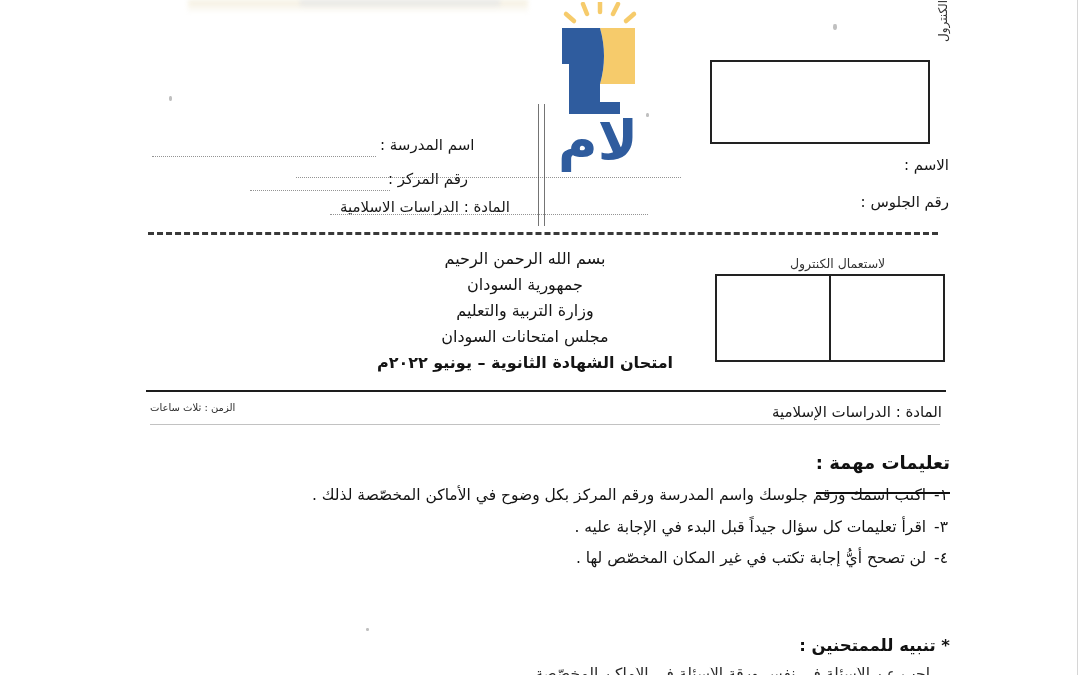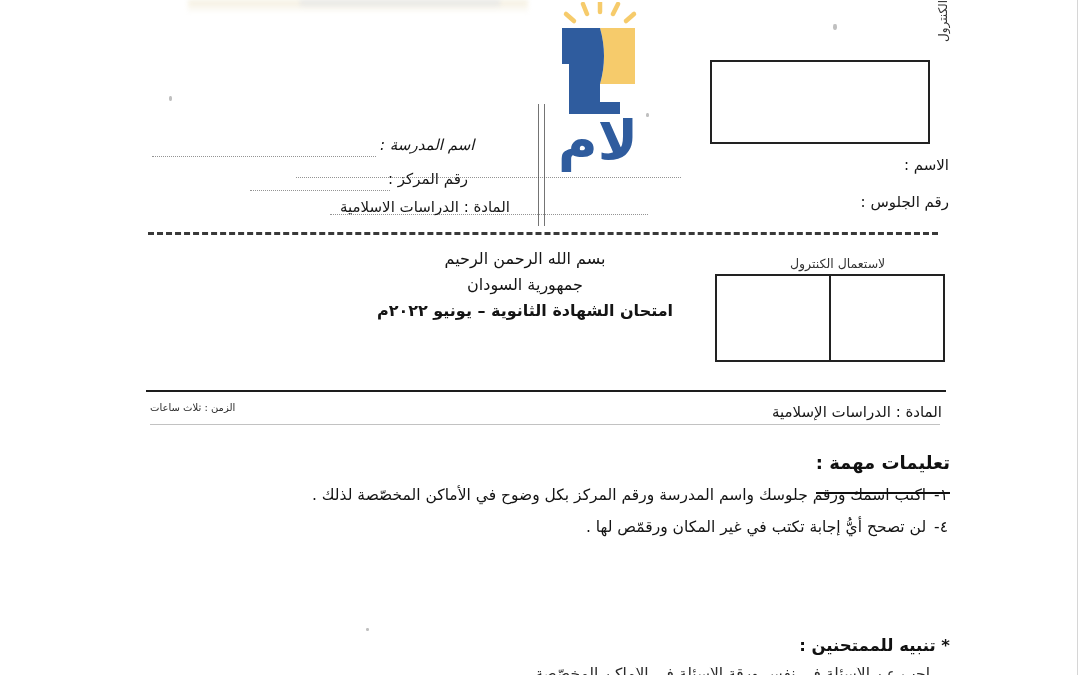--- a/index.html
+++ b/index.html
@@ -273,33 +273,35 @@
 
   <div class="ctrl-box-top"></div>
   <div class="vert-label ar">لاستعمال الكنترول</div>
 
   <div class="field-label ar" style="right:131px; top:156px;">الاسم :</div>
   <div class="dotline" style="left:296px; top:176px; width:385px;"></div>
 
   <div class="field-label ar" style="right:131px; top:193px;">رقم الجلوس :</div>
   <div class="dotline" style="left:330px; top:213px; width:318px;"></div>
 
-  <div class="field-label ar" style="left:380px; top:136px;font-style:italic;">اسم المدرسة :</div>
+  <div class="field-label ar" style="left:380px; top:136px;">اسم المدرسة :</div>
   <div class="dotline" style="left:152px; top:155px; width:224px;"></div>
 
   <div class="field-label ar" style="left:388px; top:170px;">رقم المركز :</div>
   <div class="dotline" style="left:250px; top:189px; width:140px;"></div>
 
   <div class="field-label ar" style="left:340px; top:198px;">المادة : الدراسات الاسلامية</div>
 
   <div class="dashline"></div>
 
   <div class="center-block">
     <div class="ar">بسم الله الرحمن الرحيم</div>
     <div class="ar">جمهورية السودان</div>
+    <div class="ar">وزارة التربية والتعليم</div>
+    <div class="ar">مجلس امتحانات السودان</div>
     <div class="ar line-last">امتحان الشهادة الثانوية – يونيو ٢٠٢٢م</div>
   </div>
 
   <div class="ctrl-label2 ar">لاستعمال الكنترول</div>
   <div class="ctrl-box-2">
     <div class="cell"></div>
     <div class="cell"></div>
   </div>
 
   <div class="hrule"></div>
@@ -310,22 +312,26 @@
   <div class="hrule-faint"></div>
 
   <div class="instr-title ar">تعليمات مهمة :</div>
 
   <div class="instr-list">
     <div class="instr-item ar">
       <span class="instr-num">١-</span>
       <span>اكتب اسمك ورقم جلوسك واسم المدرسة ورقم المركز بكل وضوح في الأماكن المخصّصة لذلك .</span>
     </div>
     <div class="instr-item ar">
+      <span class="instr-num">٣-</span>
+      <span>اقرأ تعليمات كل سؤال جيداً قبل البدء في الإجابة عليه .</span>
+    </div>
+    <div class="instr-item ar">
       <span class="instr-num">٤-</span>
-      <span>لن تصحح أيُّ إجابة تكتب في غير المكان ورقمّص لها .</span>
+      <span>لن تصحح أيُّ إجابة تكتب في غير المكان المخصّص لها .</span>
     </div>
   </div>
 
   <div class="note-title ar">* تنبيه للممتحنين :</div>
 
   <div class="clipped-line-wrap">
     <div class="clipped-line ar">أجب عن الأسئلة في نفس ورقة الأسئلة في الأماكن المخصّصة</div>
   </div>
 
 </div>

